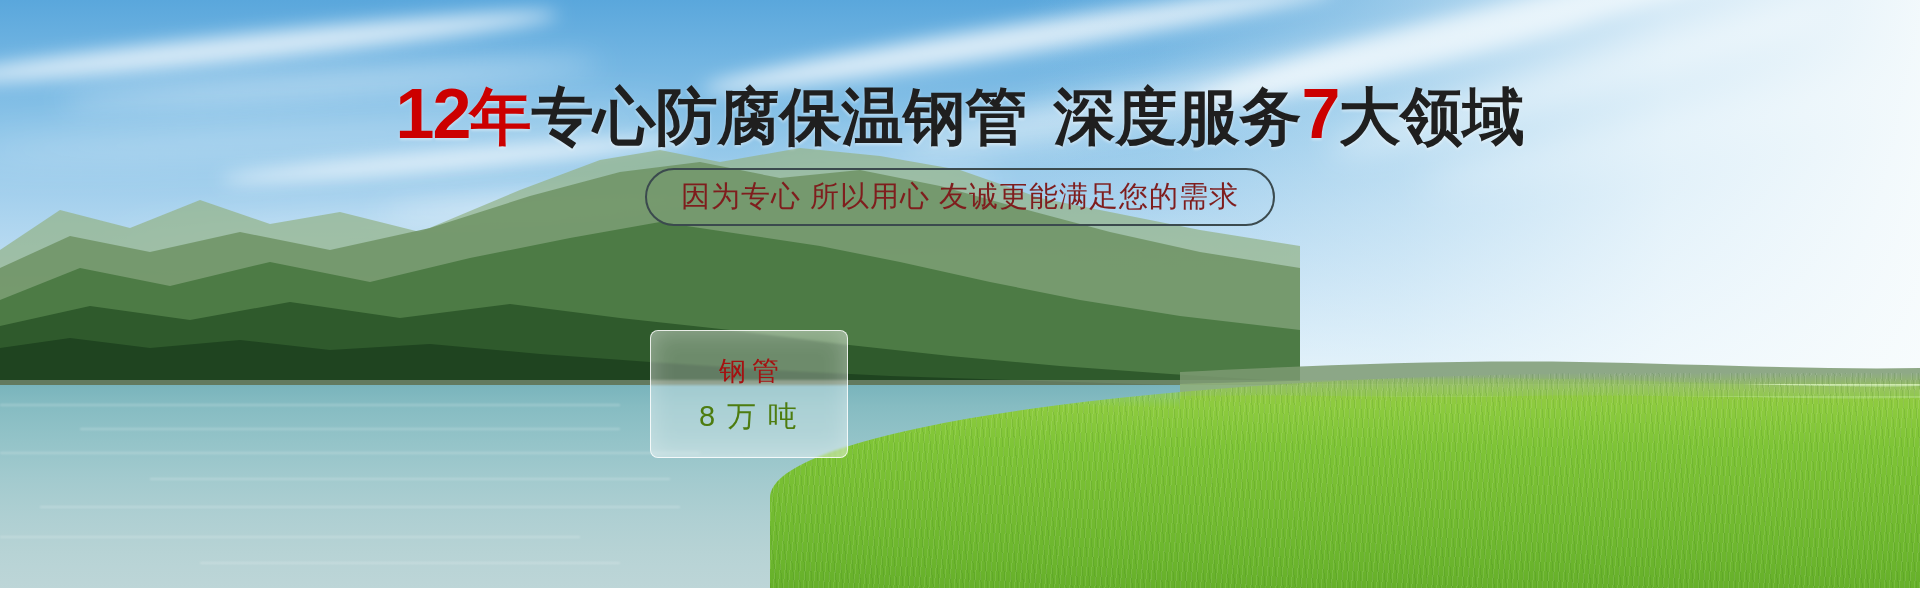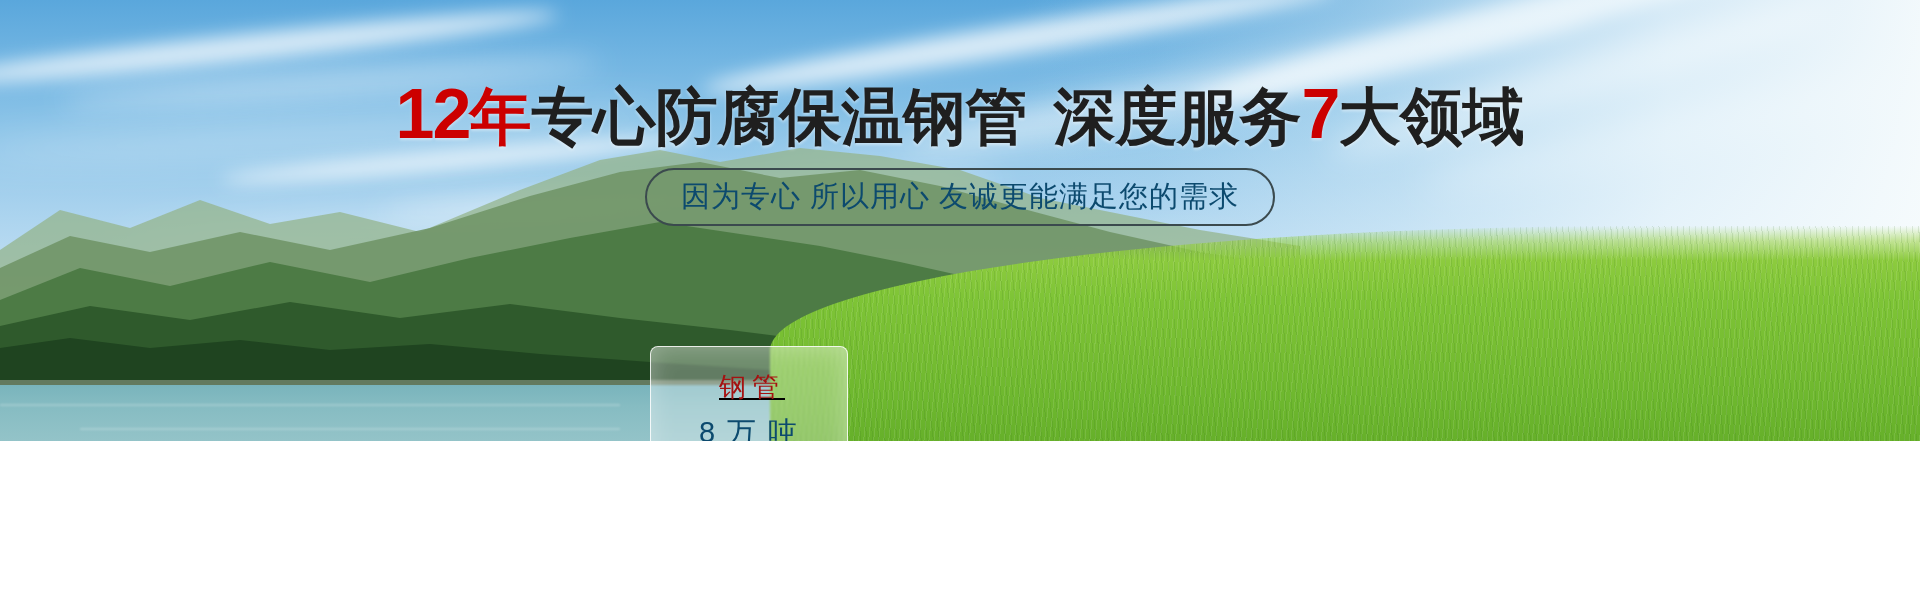--- a/index.html
+++ b/index.html
@@ -7,21 +7,21 @@
     padding: 0;
     background: #ffffff;
   }
   body {
     font-family: "Liberation Sans", "DejaVu Sans", sans-serif;
   }
 
   .banner {
     position: relative;
     width: 1920px;
-    height: 441px;
+    height: 588px;
     overflow: hidden;
     background: #bfe0f2;
   }
 
   
   .sky {
     position: absolute;
     left: 0; top: 0;
     width: 1920px; height: 430px;
     background:
@@ -182,34 +182,33 @@
     width: 1920px;
     text-align: center;
   }
   .subtitle {
     display: inline-block;
     padding: 9px 34px 11px;
     border: 2px solid #3b4a4e;
     border-radius: 30px;
     font-size: 29px;
     line-height: 34px;
-    color: #0c4a6e;
+    color: #7f1d1d;
     letter-spacing: 1px;
     white-space: nowrap;
     background: transparent;
   }
 
   
   .cards {
     position: absolute;
     left: 650px;
-    top: 346px;
+    top: 330px;
     display: flex;
     gap: 34px;
-    text-decoration: underline;
   }
   .card {
     width: 196px;
     height: 126px;
     border: 1px solid rgba(255,255,255,0.85);
     border-radius: 8px;
     background: rgba(255,255,255,0.30);
     box-shadow: inset 0 0 24px rgba(255,255,255,0.30);
     display: flex;
     flex-direction: column;
@@ -221,21 +220,21 @@
     font-size: 27px;
     line-height: 32px;
     color: #a51111;
     letter-spacing: 6px;
     text-indent: 6px;
     margin-bottom: 12px;
   }
   .card-value {
     font-size: 29px;
     line-height: 34px;
-    color: #0c4a6e;
+    color: #4d7c0f;
     letter-spacing: 2px;
     white-space: nowrap;
   }
   .card-value sup {
     font-size: 17px;
     vertical-align: super;
     letter-spacing: 0;
   }
 </style>
 </head>

